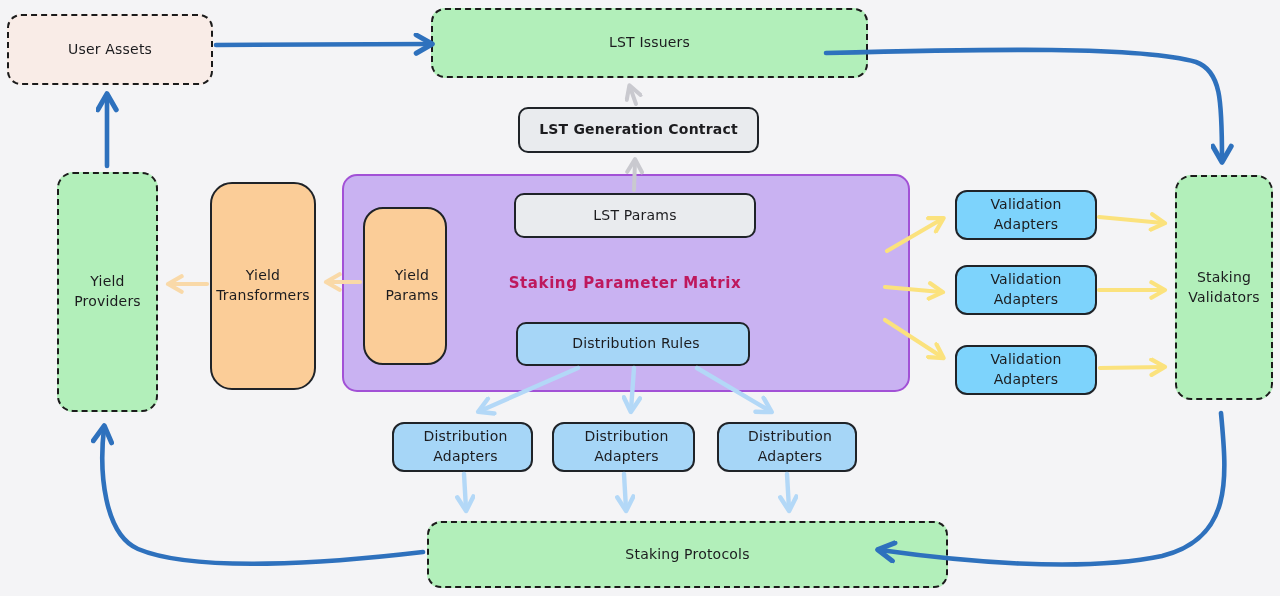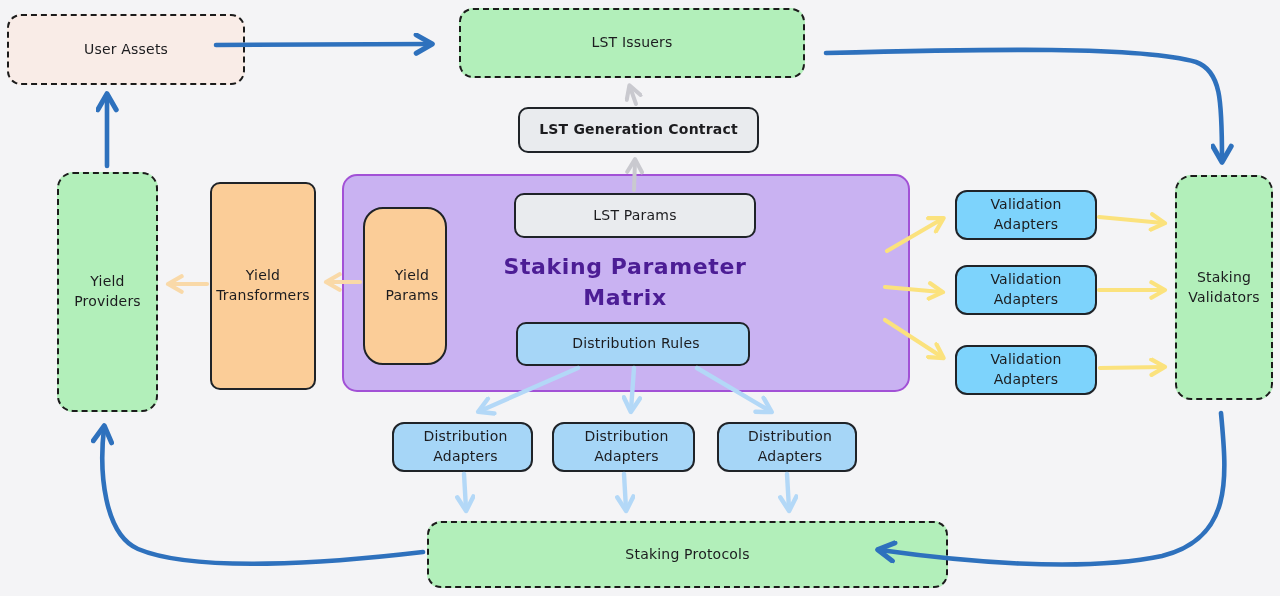--- a/index.html
+++ b/index.html
@@ -25,29 +25,29 @@
   .pink{background:#f9ece7;}
   .grayb{background:#e9ebee;}
   .orange{background:#fbcd98;}
   .yellow{background:#7dd3fc;}
   .blue{background:#a6d6f7;padding-left:16px;}
   .r10{border-radius:10px;}
   .r12{border-radius:12px;}
   .r14{border-radius:14px;}
   .r16{border-radius:16px;}
   .r20{border-radius:20px;padding-left:24px;}
-  .r26{border-radius:10px;}
+  .r26{border-radius:22px;}
 
-  #user-assets{left:7px;top:14px;width:238px;height:71px;text-align:center;}
-  #lst-issuers{left:459px;top:8px;width:346px;height:70px;}
+  #user-assets{left:7px;top:14px;width:206px;height:71px;text-align:center;}
+  #lst-issuers{left:431px;top:8px;width:437px;height:70px;}
   #lst-gen-contract{left:518px;top:107px;width:241px;height:46px;font-weight:bold;}
   #matrix{left:342px;top:174px;width:568px;height:218px;
           background:#c9b2f2;border:2.6px solid #a251d6;border-radius:15px;}
   #matrix-title{left:465px;top:266px;width:320px;height:34px;
-          font-size:22px;font-weight:600;color:#4c1d95;letter-spacing:.6px;
+          font-size:15px;font-weight:600;color:#be185d;letter-spacing:.6px;
           background:transparent;border:none;}
   #lst-params{left:514px;top:193px;width:242px;height:45px;}
   #yield-params{left:363px;top:207px;width:84px;height:158px;}
   #staking-params{left:806px;top:201px;width:76px;height:152px;}
   #distribution-rules{left:516px;top:322px;width:234px;height:44px;}
   #yield-transformers{left:210px;top:182px;width:106px;height:208px;}
   #yield-providers{left:57px;top:172px;width:101px;height:240px;}
   #va1{left:955px;top:190px;width:142px;height:50px;}
   #va2{left:955px;top:265px;width:142px;height:50px;}
   #va3{left:955px;top:345px;width:142px;height:50px;}

